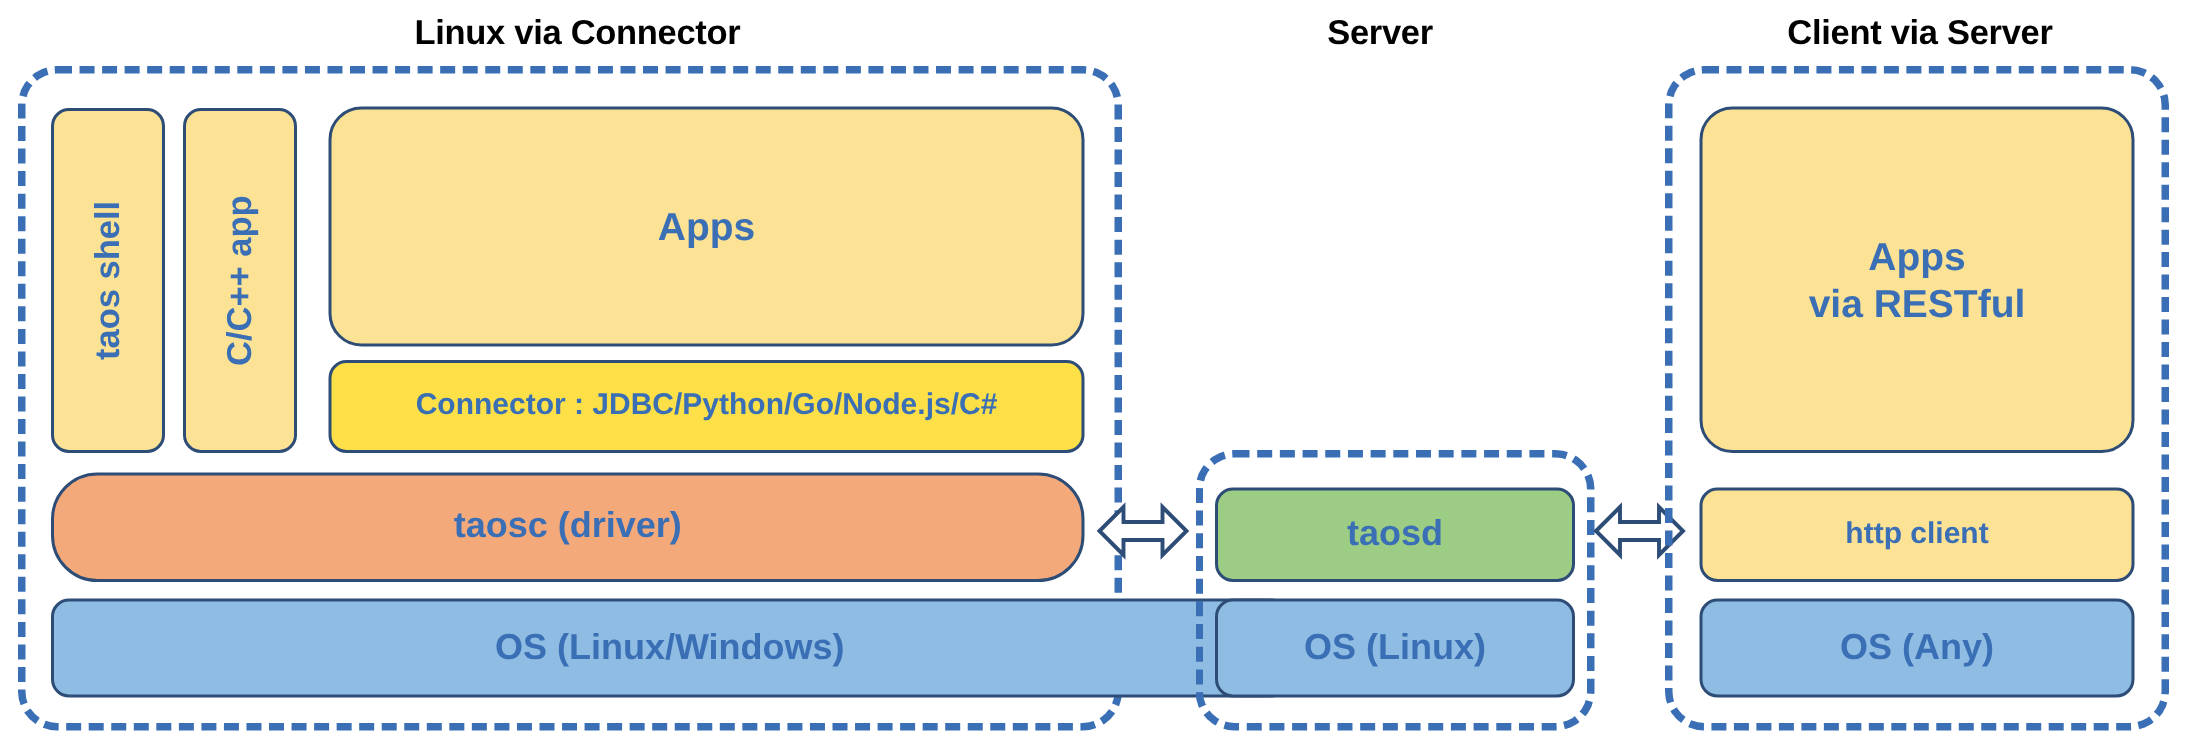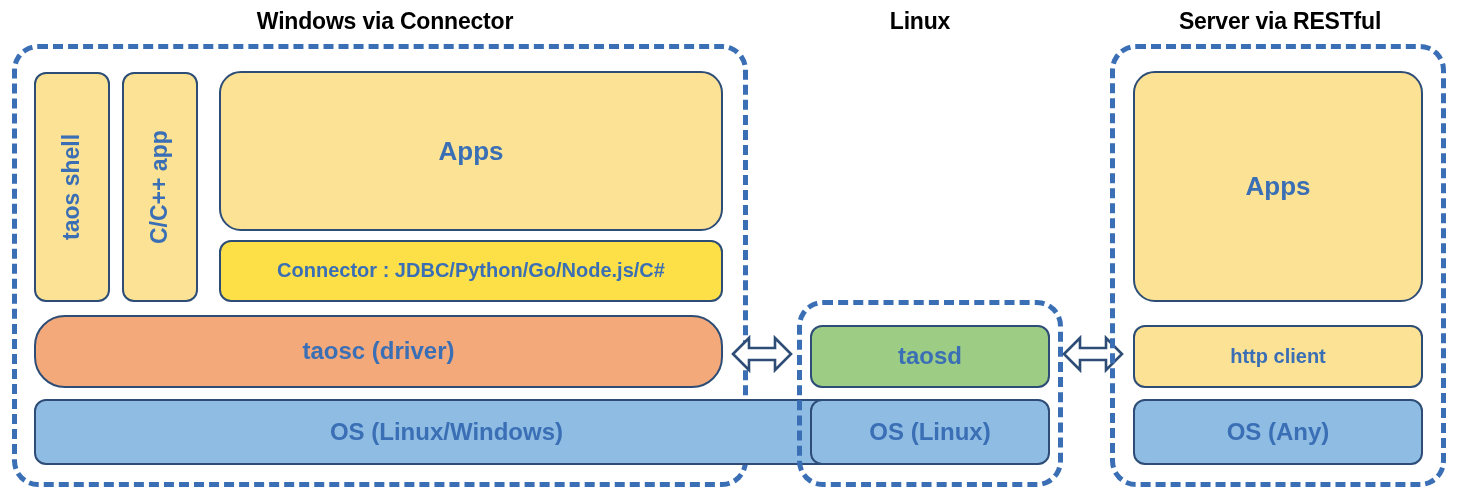--- a/index.html
+++ b/index.html
@@ -63,23 +63,23 @@
 
   
   .arrow {
     position: absolute;
   }
   .arrow svg { display: block; }
 </style>
 </head>
 <body>
 
-<div class="panel-title" style="left:160px; top:8px; width:450px;">Windows via Connector</div>
-<div class="panel-title" style="left:800px; top:8px; width:240px;">Linux</div>
-<div class="panel-title" style="left:1110px; top:8px; width:340px;">Server via RESTful</div>
+<div class="panel-title" style="left:160px; top:8px; width:450px;">Linux via Connector</div>
+<div class="panel-title" style="left:800px; top:8px; width:240px;">Server</div>
+<div class="panel-title" style="left:1110px; top:8px; width:340px;">Client via Server</div>
 
 <div class="dashed-box" style="left:12px; top:44px; width:736px; height:443px;"></div>
 
 <div class="block c-yellow vert" style="left:34px; top:72px; width:76px; height:230px; font-size:23px;">taos shell</div>
 
 <div class="block c-yellow vert" style="left:122px; top:72px; width:76px; height:230px; font-size:23px;">C/C++ app</div>
 
 <div class="block c-yellow big-round" style="left:219px; top:71px; width:504px; height:160px; font-size:26px;">Apps</div>
 
 <div class="block c-gray" style="left:219px; top:240px; width:504px; height:62px; font-size:20px;">Connector : JDBC/Python/Go/Node.js/C#</div>
@@ -103,17 +103,18 @@
 <div class="arrow" style="left:1062px; top:330px;">
   <svg width="62" height="48" viewBox="0 0 62 48">
     <polygon points="2,24 18,8 18,18 44,18 44,8 60,24 44,40 44,30 18,30 18,40" fill="#ffffff" stroke="#2D4D77" stroke-width="2.6" stroke-linejoin="miter"></polygon>
   </svg>
 </div>
 
 <div class="dashed-box" style="left:1110px; top:44px; width:336px; height:443px;"></div>
 
 <div class="block c-yellow big-round" style="left:1133px; top:71px; width:290px; height:231px; font-size:26px; flex-direction:column;">
   <span>Apps</span>
+  <span>via RESTful</span>
 </div>
 
 <div class="block c-yellow" style="left:1133px; top:325px; width:290px; height:63px; font-size:20px;">http client</div>
 
 <div class="block c-blue" style="left:1133px; top:399px; width:290px; height:66px; font-size:24px;">OS (Any)</div>
 
 </body></html>

